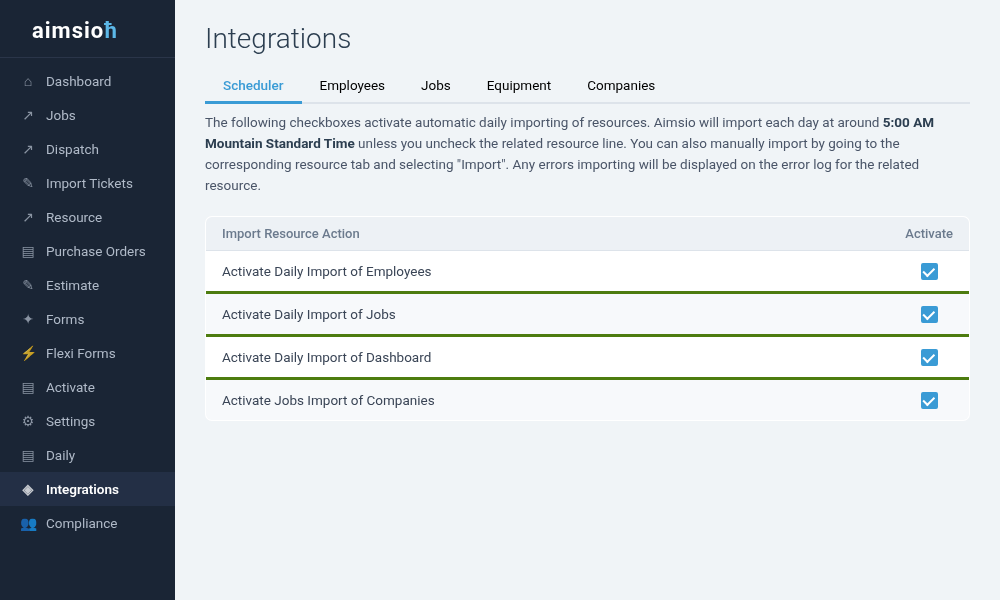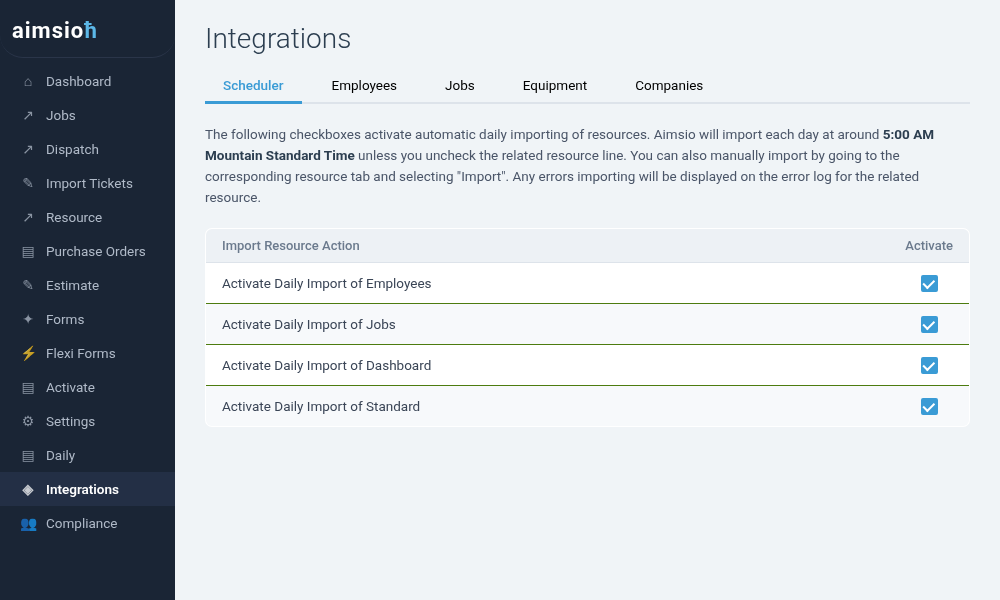--- a/index.html
+++ b/index.html
@@ -10,23 +10,22 @@
       width: 175px;
       background: #1a2535;
       color: #c8d0db;
       display: flex;
       flex-direction: column;
       flex-shrink: 0;
       height: 600px;
       overflow-y: auto;
     }
     .sidebar-logo {
-      padding: 18px 12px 14px;
+      padding: 18px 32px 14px;
       border-bottom: 1px solid #2a3549;
-      border-radius: 23px;
     }
     .logo-text {
       font-size: 22px;
       font-weight: 700;
       color: #fff;
       letter-spacing: 1px;
     }
     .logo-text span { color: #5cb8e8; }
     .sidebar-user {
       padding: 10px 20px;
@@ -65,41 +64,41 @@
       padding: 22px 30px 0;
     }
     .page-title {
       font-size: 28px;
       font-weight: 300;
       color: #2c3e50;
       margin-bottom: 14px;
     }
     .tabs-bar {
       display: flex;
-      gap: 12px;
+      gap: 0;
       border-bottom: 2px solid #dde3ea;
     }
     .tab {
       padding: 8px 18px;
       font-size: 13.5px;
       color: #000000;
       cursor: pointer;
       border-bottom: 3px solid transparent;
       margin-bottom: -2px;
     }
     .tab.active {
       color: #3a9bd5;
       border-bottom: 3px solid #3a9bd5;
       font-weight: 500;
     }
 
     
     .content-area {
       flex: 1;
-      padding: 20px 30px;
+      padding: 8px 30px;
       overflow-y: auto;
       background: #f0f4f7;
     }
     .info-text {
       font-size: 13.5px;
       color: #4a5568;
       line-height: 1.55;
       margin-bottom: 20px;
       max-width: 760px;
     }
@@ -127,21 +126,21 @@
       border-bottom: 1px solid #dde3ea;
     }
     .import-table th.activate-col {
       width: 80px;
       text-align: center;
     }
     .import-table td {
       padding: 11px 16px;
       font-size: 13.5px;
       color: #3a4556;
-      border-bottom: 1px solid #4d7c0f;
+      border-bottom: 3px solid #4d7c0f;
     }
     .import-table tr:last-child td { border-bottom: none; }
     .import-table td.activate-cell {
       text-align: center;
     }
     .import-table tbody tr:nth-child(odd) { background: #fff; }
     .import-table tbody tr:nth-child(even) { background: #f7f9fb; }
 
     
     .check-box {
@@ -266,21 +265,21 @@
         <div class="check-box checked"></div>
       </td>
     </tr>
           <tr>
       <td>Activate Daily Import of Dashboard</td>
       <td class="activate-cell">
         <div class="check-box checked"></div>
       </td>
     </tr>
           <tr>
-      <td>Activate Daily Import of Standard</td>
+      <td>Activate Jobs Import of Companies</td>
       <td class="activate-cell">
         <div class="check-box checked"></div>
       </td>
     </tr>
         </tbody>
     </table>
   </div>
 </div>
 
 </body></html>

